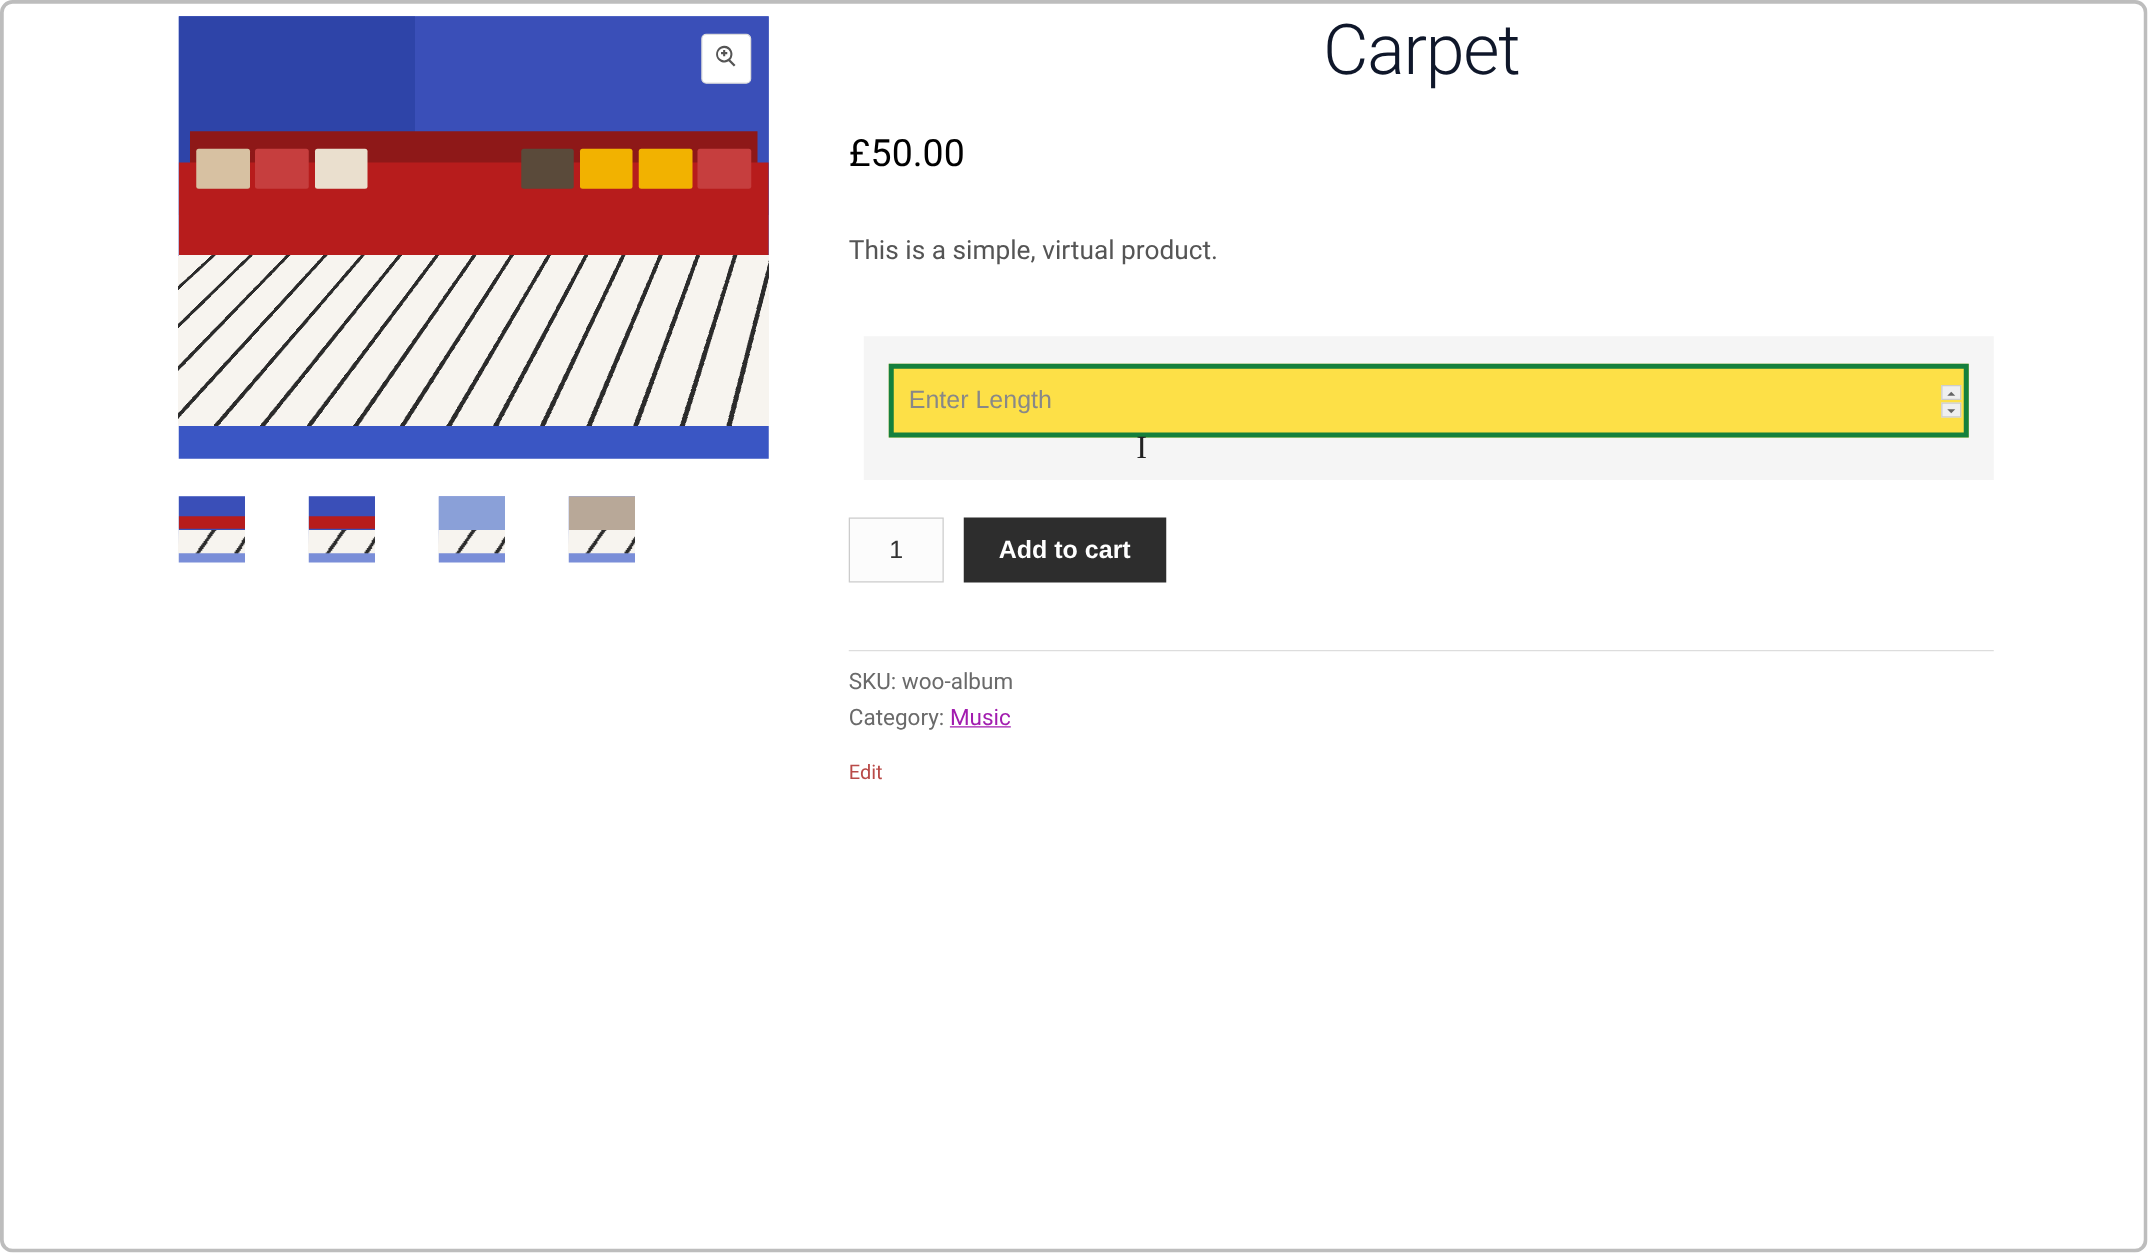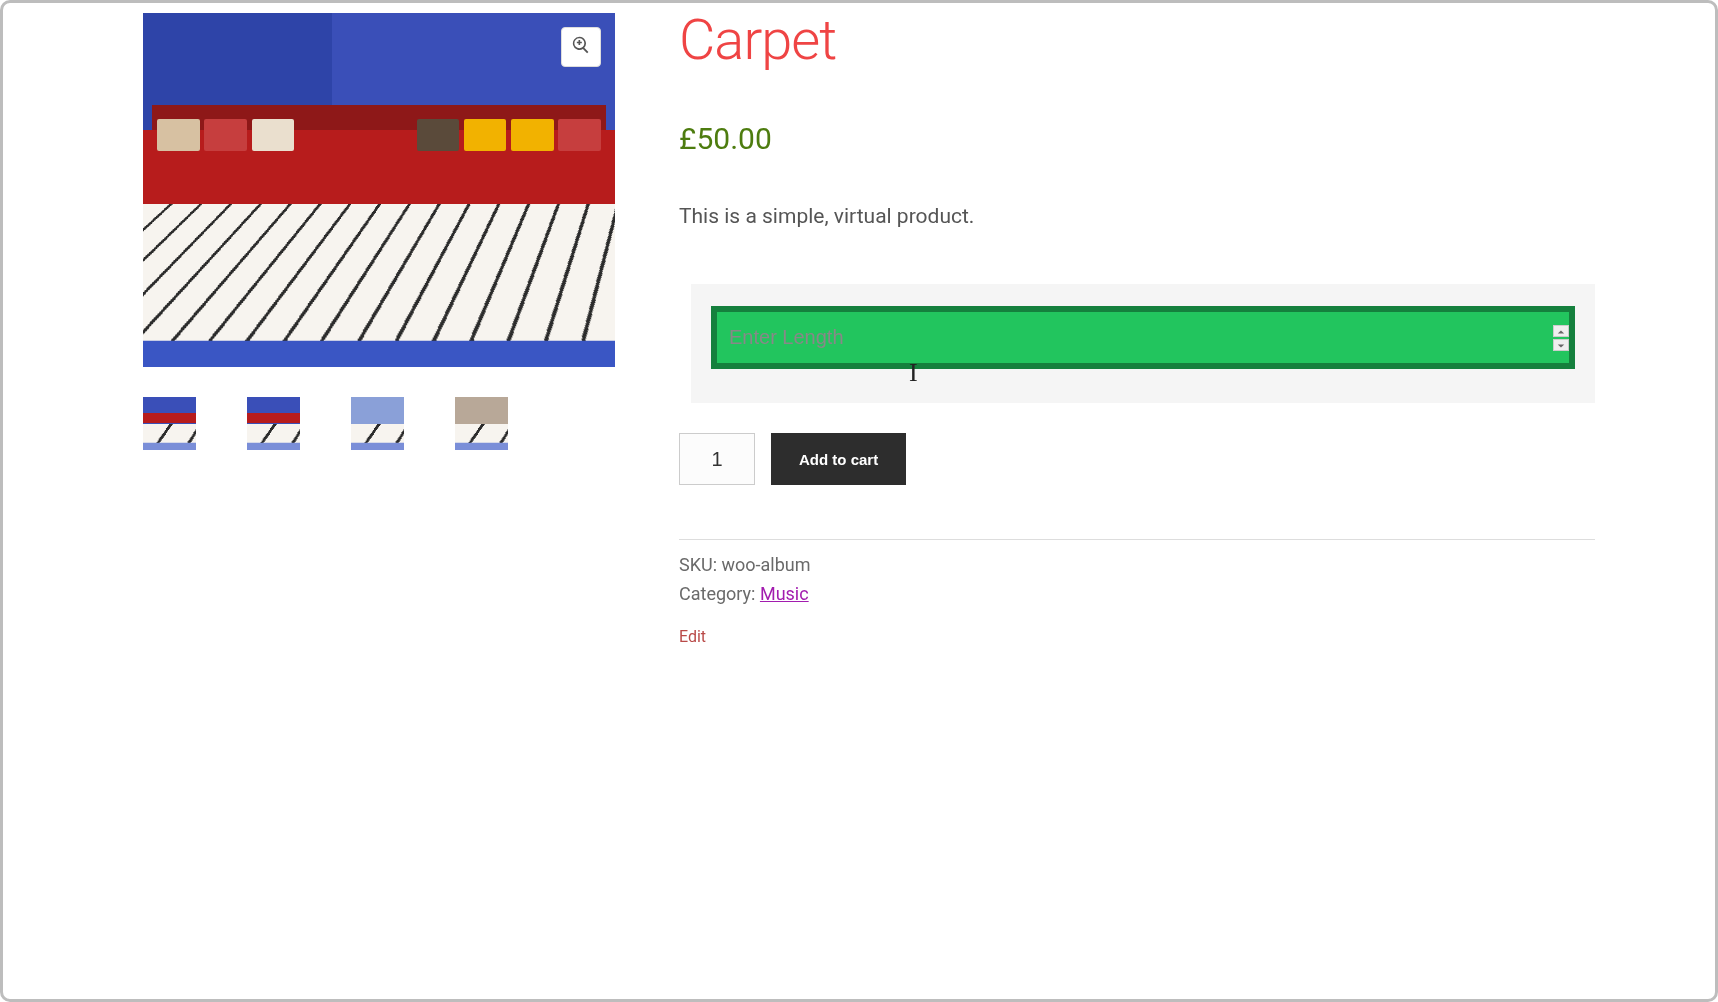--- a/index.html
+++ b/index.html
@@ -53,33 +53,33 @@
   transform: perspective(600px) rotateX(48deg); transform-origin: top center;
 }
 .pillow { position:absolute; top:30%; width:9%; height:9%; border-radius:2px; }
 
 
 .thumb .room-wall{inset:0 0 50% 0}
 .thumb .carpet{top:50%}
 .thumb .sofa{top:30%;height:20%}
 
 
-.title { font-size: 56px; font-weight: 300; color: #ef4444; margin-top: -6px; letter-spacing: -1px; }
-.price { font-size: 30px; color: #4d7c0f; font-weight: 400; margin-top: 48px; }
+.title { font-size: 56px; font-weight: 300; color: #0f172a; margin-top: -6px; letter-spacing: -1px; text-align: center; }
+.price { font-size: 30px; color: #000000; font-weight: 400; margin-top: 33px; }
 .desc { font-size: 21px; color: #555; margin-top: 48px; }
 
 .options-box {
   background: #f5f5f5; margin-top: 56px; padding: 22px 20px 34px;
   margin-left: 12px;
 }
 .field-label { font-size: 21px; font-weight: 600; color: #222; margin-bottom: 10px; }
 .field-wrap { position: relative; margin-bottom: 28px; }
 .field-wrap:last-child { margin-bottom: 0; }
 .num-input {
-  width: 100%; background: #22c55e; border: 6px solid #15803d;
+  width: 100%; background: #fde047; border: 4px solid #15803d;
   font-size: 20px; color: #333; padding: 14px 40px 14px 12px;
   outline: none;
 }
 .num-input::placeholder { color: #888; }
 .spinners {
   position:absolute; right:6px; top:50%; transform:translateY(-50%);
   width:16px; display:flex; flex-direction:column; gap:2px;
 }
 .spin { width:16px; height:12px; background:#efefef; border:1px solid #ccc;
   display:flex; align-items:center; justify-content:center; cursor:pointer;}
@@ -88,21 +88,21 @@
   position:absolute; left: 198px; top: 52px; pointer-events:none;
   font-family: Georgia, serif; font-size: 26px; color:#222;
 }
 
 .buy-row { display:flex; gap:16px; margin-top: 30px; align-items:stretch; }
 .qty-input {
   width: 76px; height: 52px; text-align:center; font-size:20px;
   border:1px solid #ccc; background:#fcfcfc; color:#333;
 }
 .add-btn {
-  background:#2d2d2d; color:#fff; font-size:15px; font-weight:600;
+  background:#2d2d2d; color:#fff; font-size:20px; font-weight:600;
   border:none; padding: 14px 28px; cursor:pointer;
 }
 .meta-divider { border:none; border-top:1px solid #ddd; margin-top: 54px; }
 .meta { margin-top: 11px; font-size:18px; color:#6a6a6a; line-height:1.6; }
 .meta a { color:#a21caf; }
 .edit-link { display:inline-block; margin-top: 18px; color:#b94a48; font-size:16px; text-decoration:none; }
 </style>
 <style>input[type=number]::-webkit-inner-spin-button,input[type=number]::-webkit-outer-spin-button{-webkit-appearance:none;margin:0}input[type=number]{-moz-appearance:textfield}</style></head>
 <body>
 

